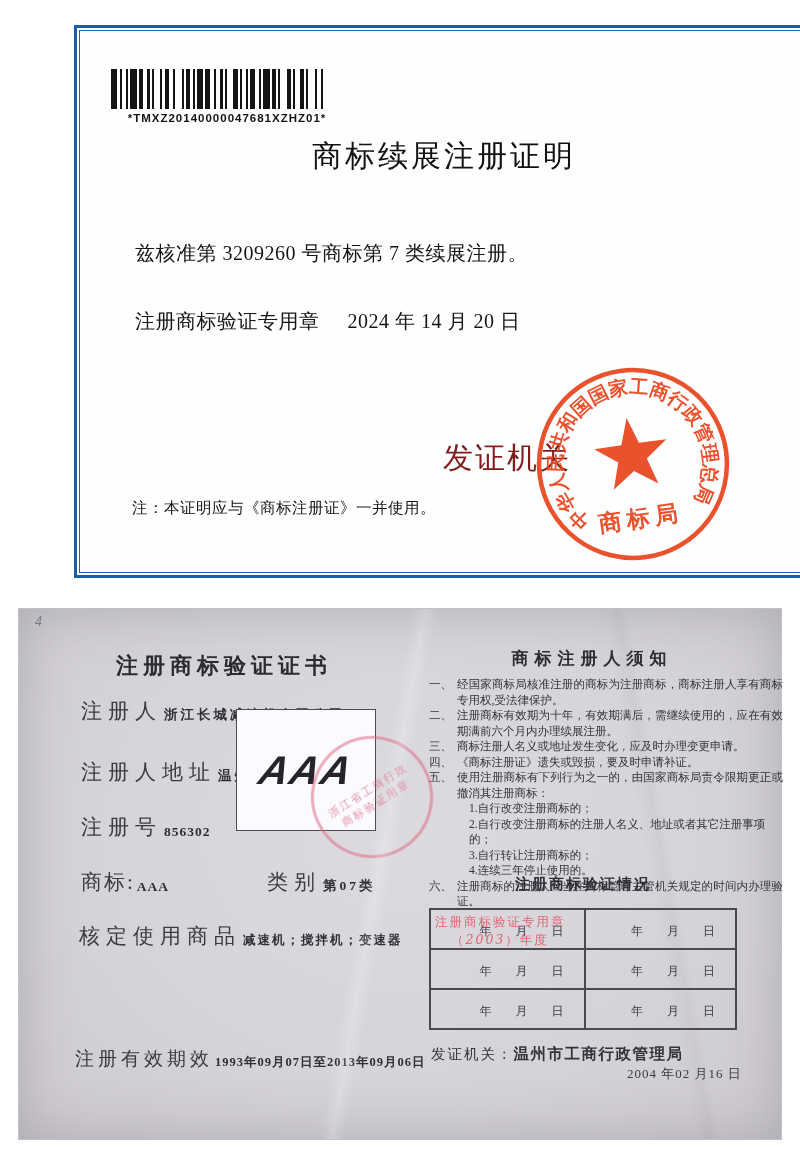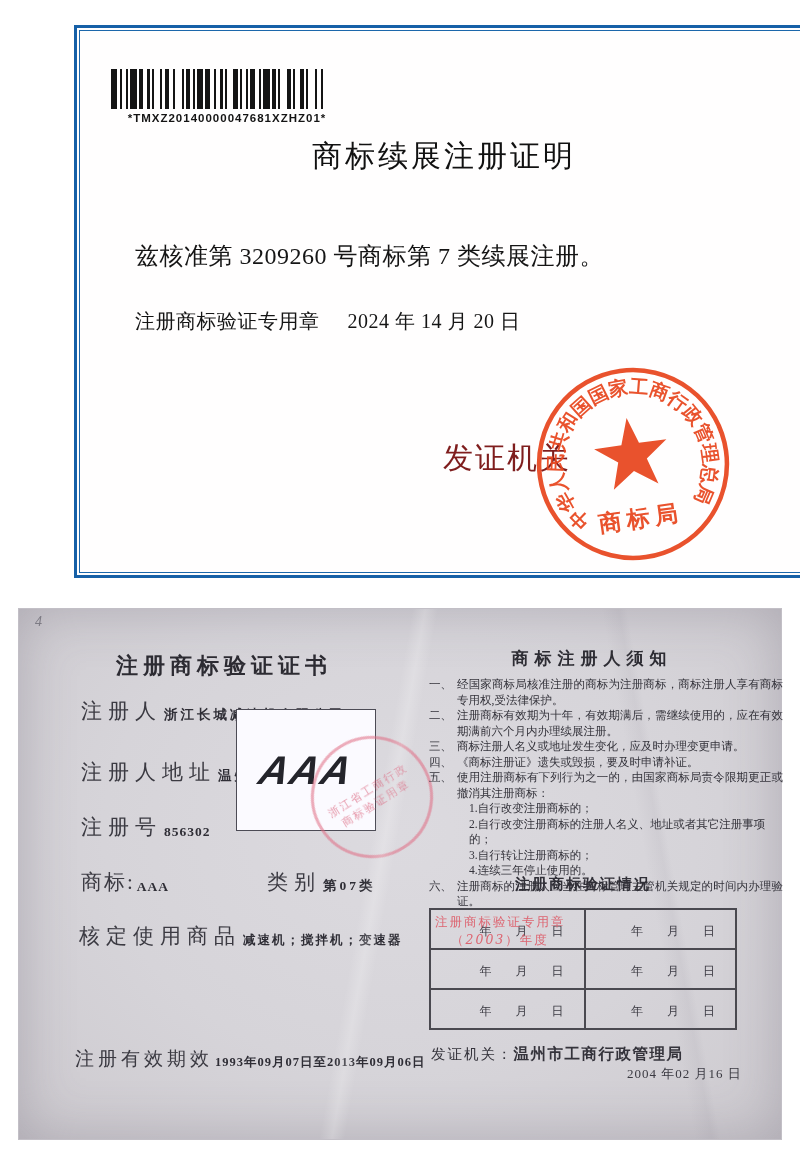--- a/index.html
+++ b/index.html
@@ -21,21 +21,21 @@
   .barcode .bar{height:100%;}
   .barcode-text{
     position:absolute;left:10px;top:84px;width:280px;text-align:center;
     font-family:"Liberation Sans","DejaVu Sans",sans-serif;
     font-weight:bold;font-size:11.5px;letter-spacing:1px;color:#141414;
   }
   .cert1-title{
     position:absolute;left:0;top:108px;width:100%;text-align:center;
     font-size:30px;letter-spacing:3px;color:#111;
   }
-  .cert1-line1{position:absolute;left:58px;top:212px;font-size:24px;color:#151515;letter-spacing:0.5px;}
+  .cert1-line1{position:absolute;left:58px;top:212px;font-size:20px;color:#151515;letter-spacing:0.5px;}
   .cert1-line2{position:absolute;left:58px;top:280px;font-size:20px;color:#151515;letter-spacing:0.5px;}
   .cert1-line2 .val{margin-left:28px;}
   .issuer1{position:absolute;left:366px;top:410px;font-size:30px;letter-spacing:2px;color:#7f1d1d;}
   .note1{position:absolute;left:55px;top:470px;font-size:15.5px;color:#161616;letter-spacing:0.5px;}
   .seal{
     position:absolute;left:455px;top:335px;width:202px;height:202px;
     transform:rotate(-8deg);opacity:0.93;
   }
   
   .cert2{
@@ -191,20 +191,21 @@
   <div class="cert1-title">商标续展注册证明</div>
 
   <div class="cert1-line1">兹核准第 3209260 号商标第 7 类续展注册。</div>
 
   <div class="cert1-line2">
     <span>注册商标验证专用章</span><span class="val">2024 年 14 月 20 日</span>
   </div>
 
   <div class="issuer1">发证机关</div>
 
+  <div class="note1">注：本证明应与《商标注册证》一并使用。</div>
 
   <svg class="seal" viewBox="0 0 200 200">
     <defs>
       <path id="sealArc" d="M 50.5,149.5 A 70,70 0 1,1 149.5,149.5"></path>
     </defs>
     <circle cx="100" cy="100" r="93" fill="none" stroke="#e8461e" stroke-width="4.5"></circle>
     <text font-size="19" fill="#e8461e" font-family="Liberation Serif, DejaVu Serif, serif" font-weight="bold">
       <textPath href="#sealArc" startOffset="0" textLength="322" lengthAdjust="spacing">中华人民共和国国家工商行政管理总局</textPath>
     </text>
     <polygon fill="#e8461e" points="100,54 108.8,79.9 136.1,80.3 114.3,96.6 122.3,122.7 100,107 77.7,122.7 85.7,96.6 63.9,80.3 91.2,79.9"></polygon>

